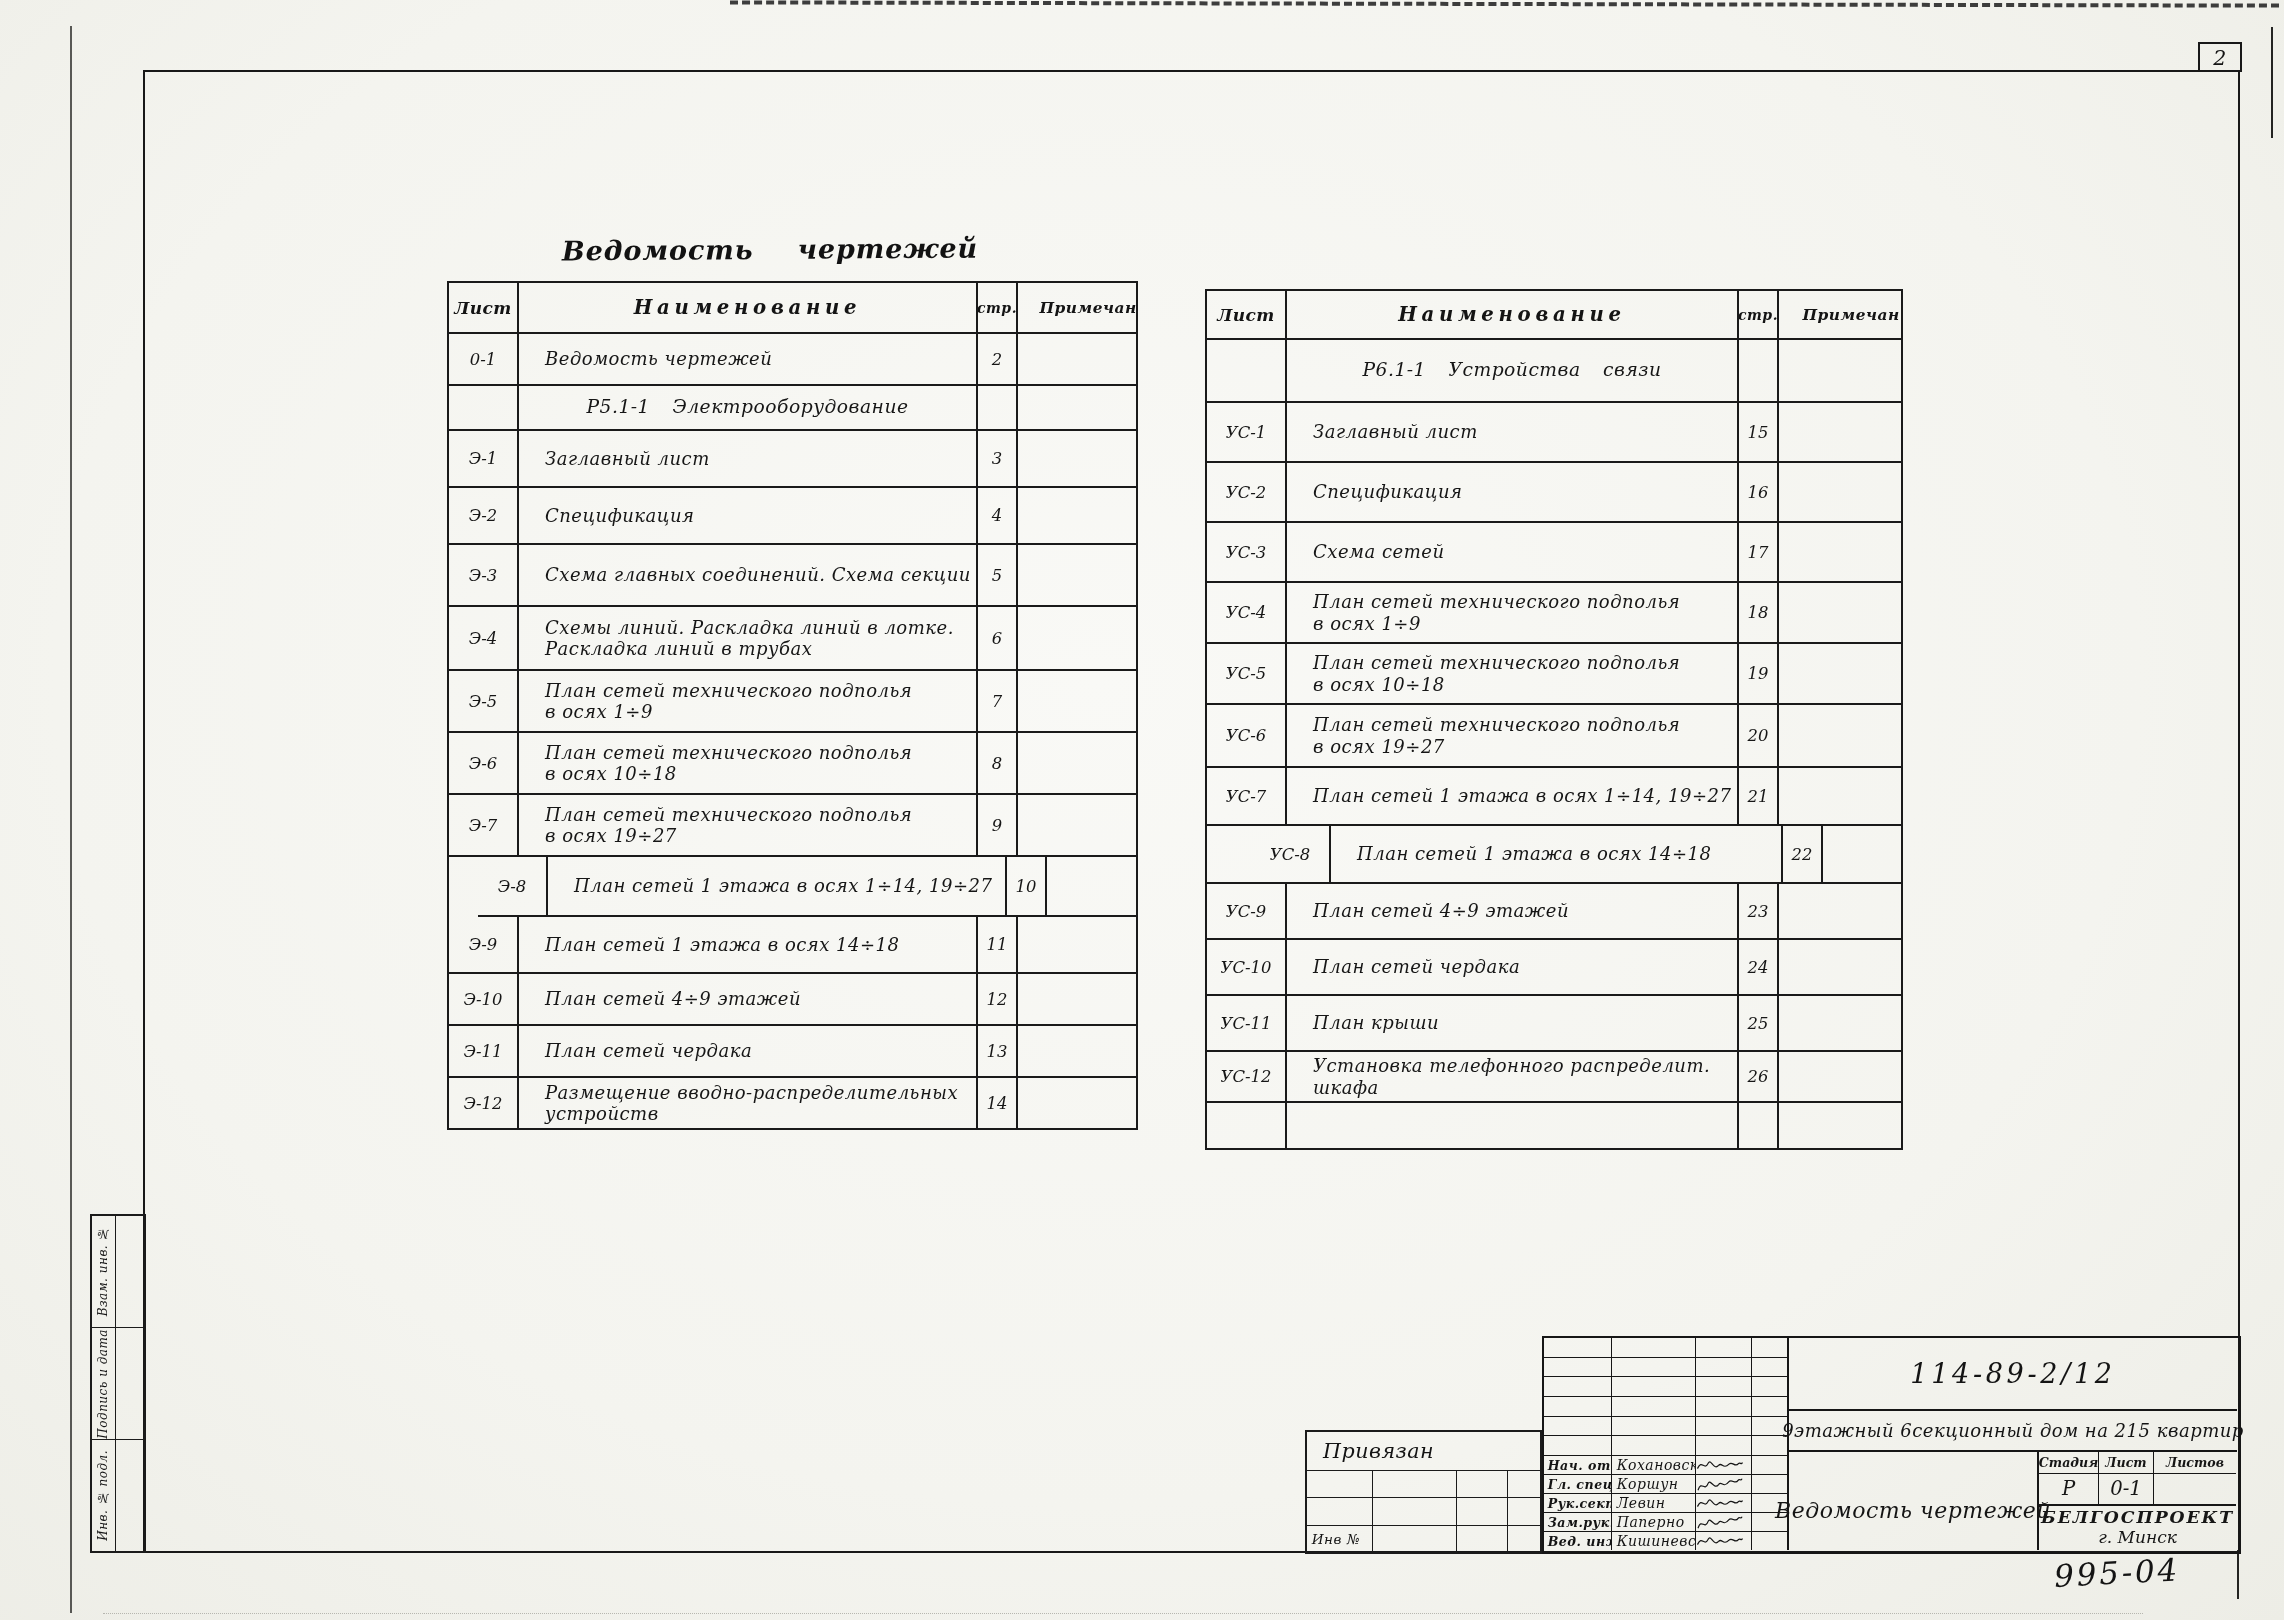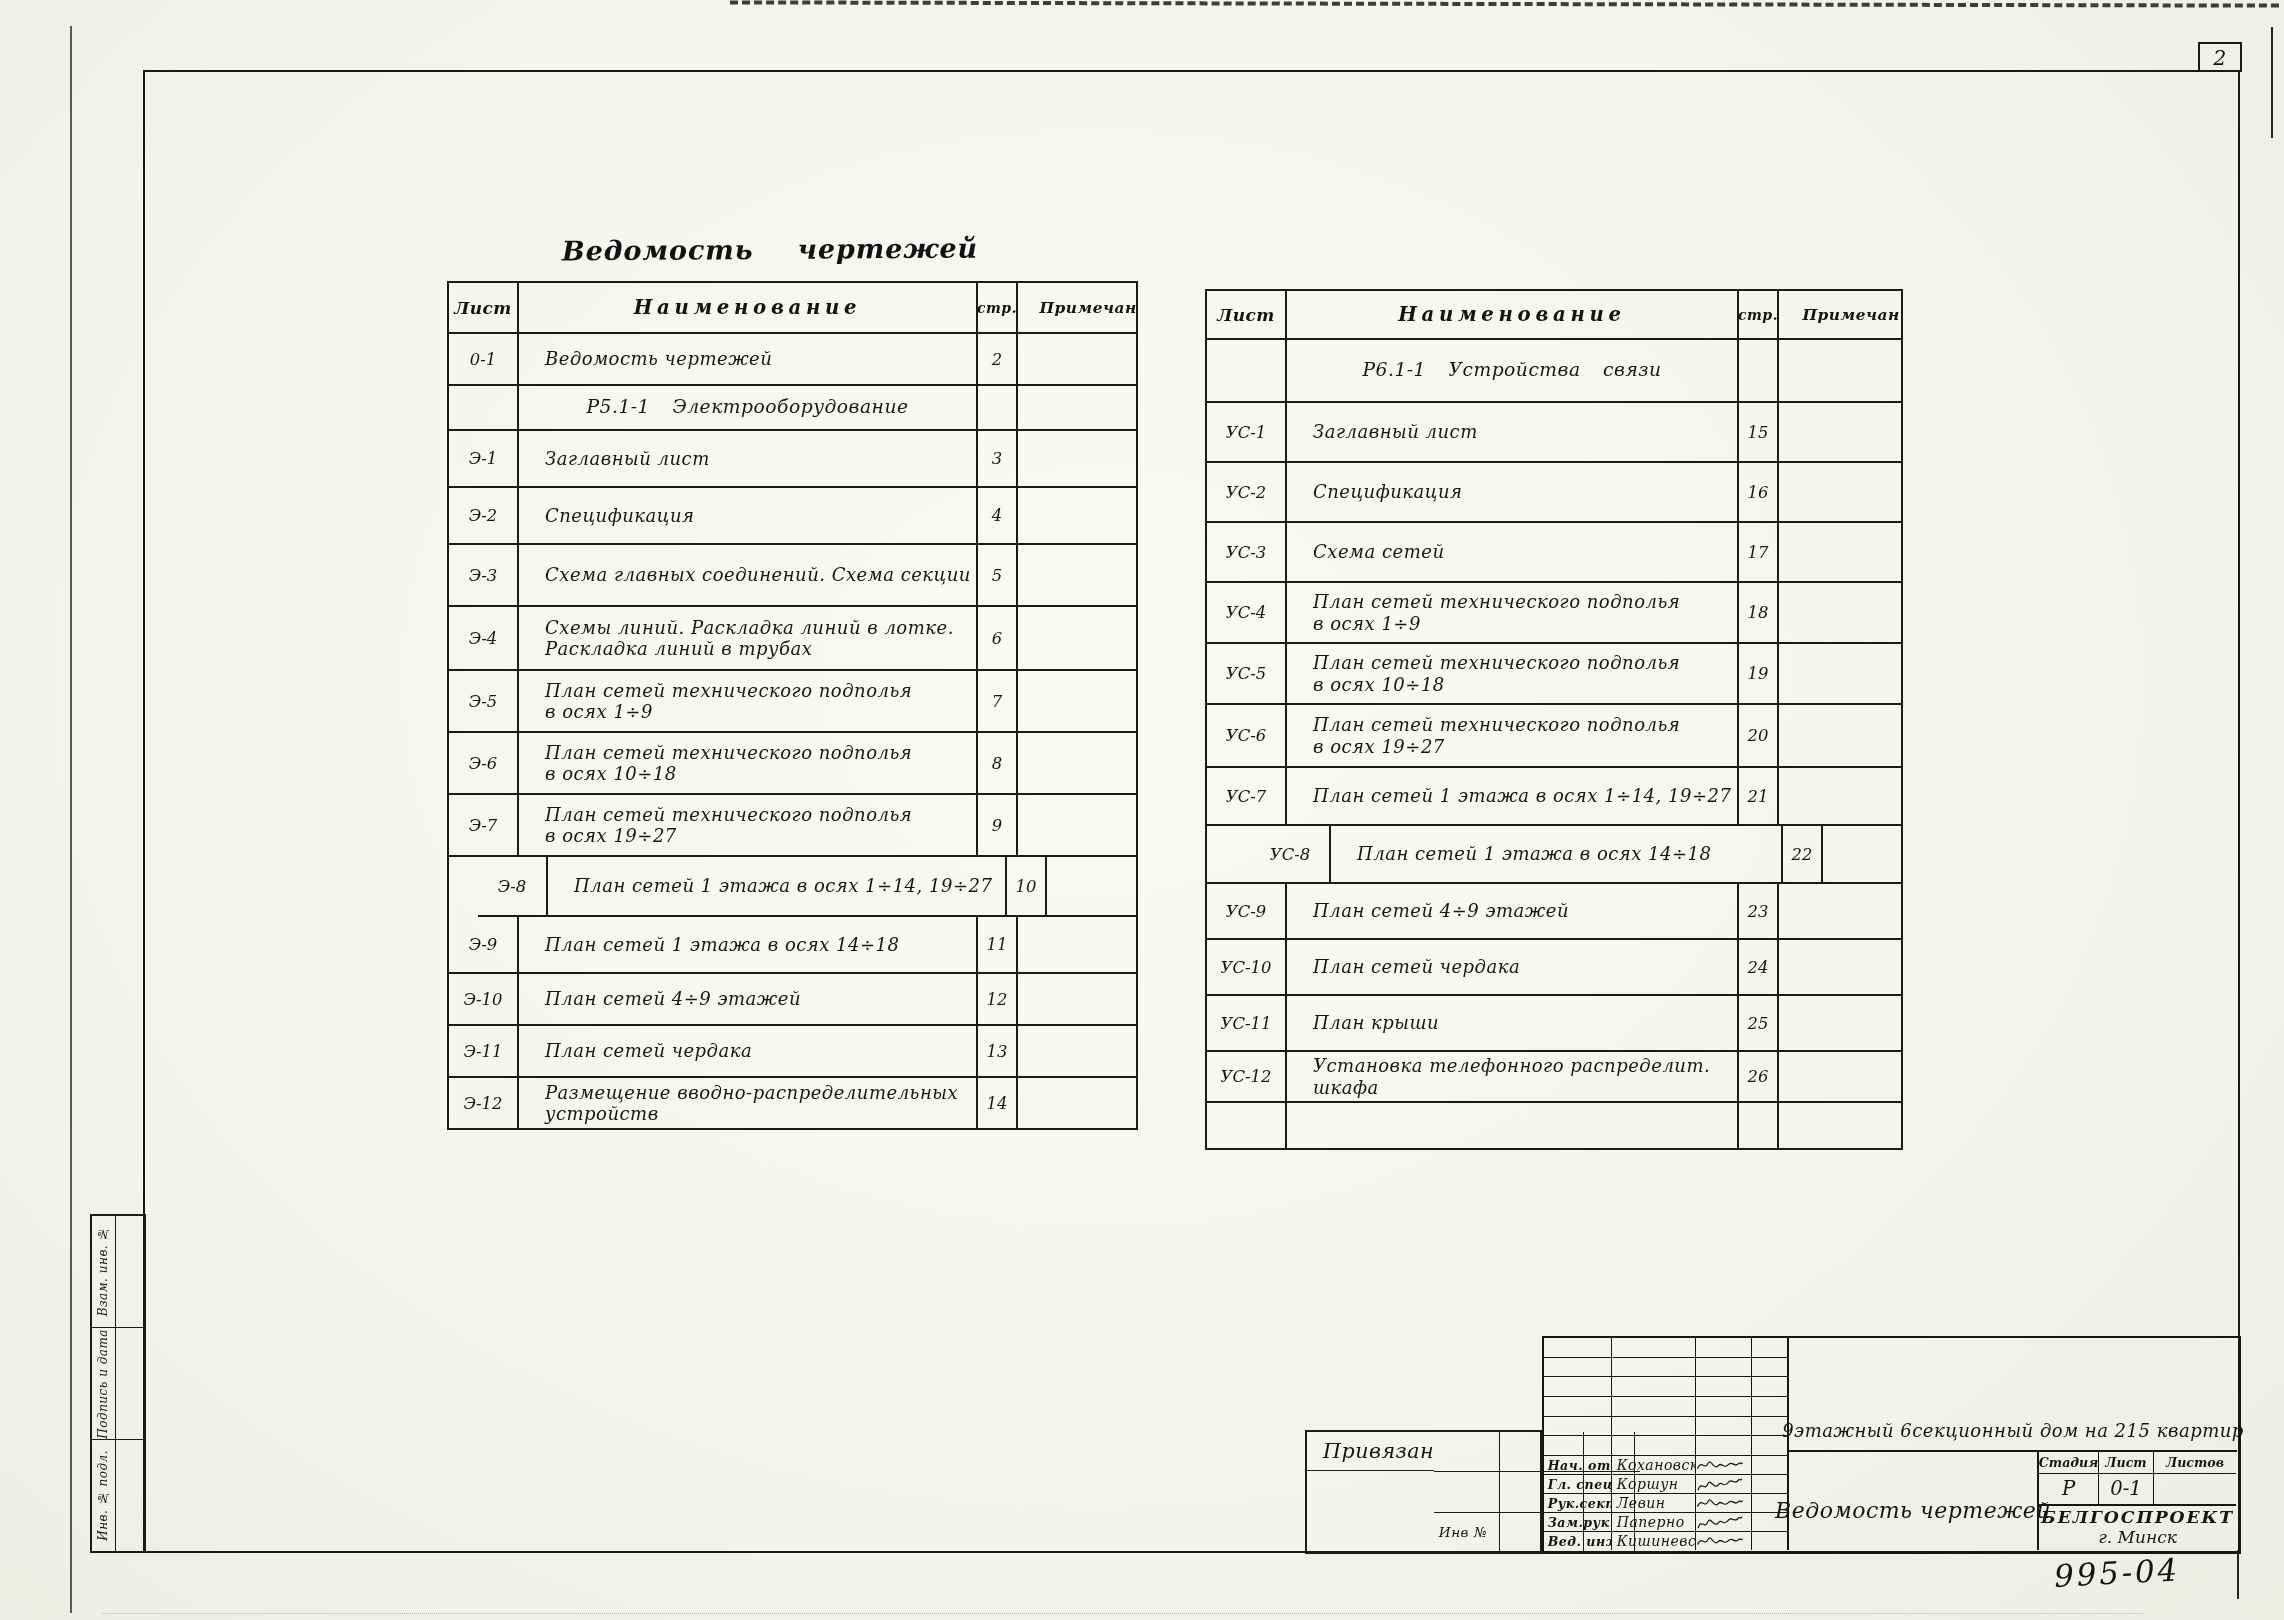--- a/index.html
+++ b/index.html
@@ -50,21 +50,21 @@
   .trow.section .td.c-name{justify-content:center;padding-left:0;word-spacing:16px;font-size:18.7px;}
 
   
   .mstamp{left:90px;top:1214px;width:56px;height:339px;border:2.3px solid #1b1b1b;display:flex;flex-direction:column;}
   .mcell{display:flex;box-sizing:border-box;border-bottom:1.9px solid #1b1b1b;flex:1;}
   .mcell:last-child{border-bottom:none;}
   .mlabel{width:22.5px;border-right:1.9px solid #1b1b1b;display:flex;align-items:center;justify-content:center;}
   .mlabel span{writing-mode:vertical-rl;transform:rotate(180deg);font-size:12px;font-style:italic;white-space:nowrap;letter-spacing:0.5px;}
 
   
-  .priv{left:1305px;top:1430px;width:237px;height:124px;border:2.3px solid #1b1b1b;display:flex;flex-direction:row;}
+  .priv{left:1305px;top:1430px;width:237px;height:124px;border:2.3px solid #1b1b1b;display:flex;flex-direction:column;}
   .priv-top{height:38px;border-bottom:1.9px solid #1b1b1b;display:flex;align-items:center;padding-left:16px;font-size:20.6px;}
   .priv-grid{flex:1;display:flex;flex-direction:column;}
   .priv-row{flex:1;display:grid;grid-template-columns:66px 84px 51px 1fr;border-bottom:1.9px solid #1b1b1b;}
   .priv-row:last-child{border-bottom:none;}
   .priv-cell{border-right:1.9px solid #1b1b1b;display:flex;align-items:center;padding-left:4.7px;box-sizing:border-box;text-align:center;}
   .priv-cell:last-child{border-right:none;}
   .priv-cell .inv{font-size:13.6px;font-style:italic;}
 
   
   .tblock{left:1542px;top:1336px;width:699px;height:218px;border:2.8px solid #161616;}
@@ -450,20 +450,21 @@
             <div class="sig-cell">
               <svg viewBox="0 0 100 36" class="scribble">
                 <path d="M4 26 C 12 6, 18 32, 26 14 C 31 3, 38 30, 48 18 C 55 9, 58 28, 70 14 C 77 6, 83 22, 90 12 C 93 8, 96 14, 98 10" fill="none" stroke="#161616" stroke-width="2.6" stroke-linecap="round" transform="rotate(3 50 18)"></path>
               </svg>
             </div>
             <div class="sig-cell"></div>
           </div>
         </div>
     </div>
     <div class="abs tb-right">
+      <div class="abs docnum hw">114-89-2/12</div>
       <div class="abs project hw">9этажный 6секционный дом на 215 квартир</div>
       <div class="abs doctitle hw">Ведомость чертежей</div>
       <div class="abs slsub">
         <div class="sl-hdr">
           <div>Стадия</div>
           <div>Лист</div>
           <div>Листов</div>
         </div>
         <div class="sl-val">
           <div>Р</div>

